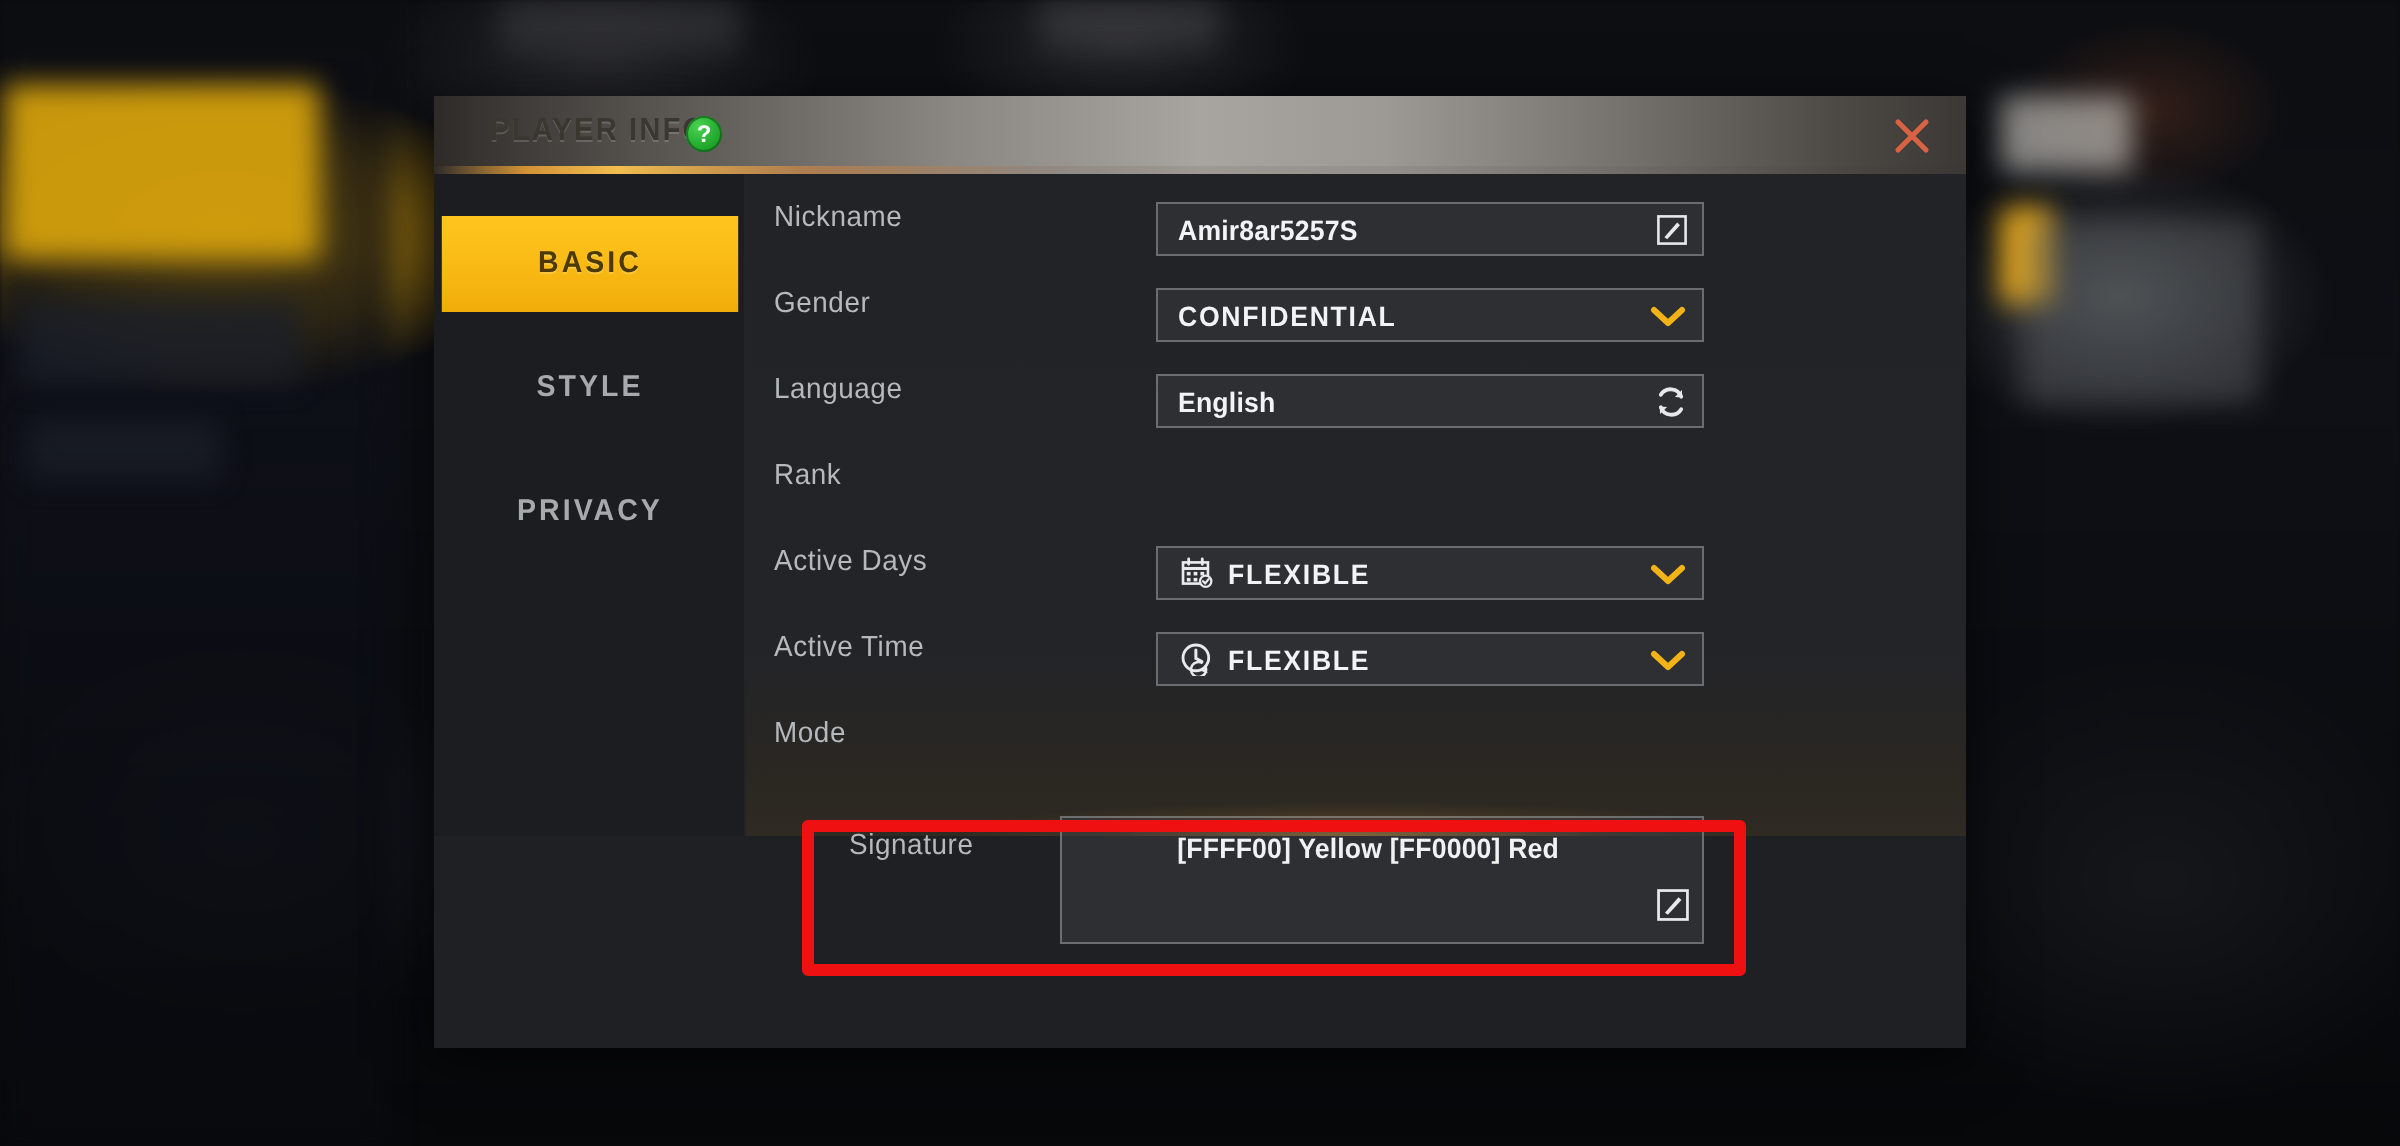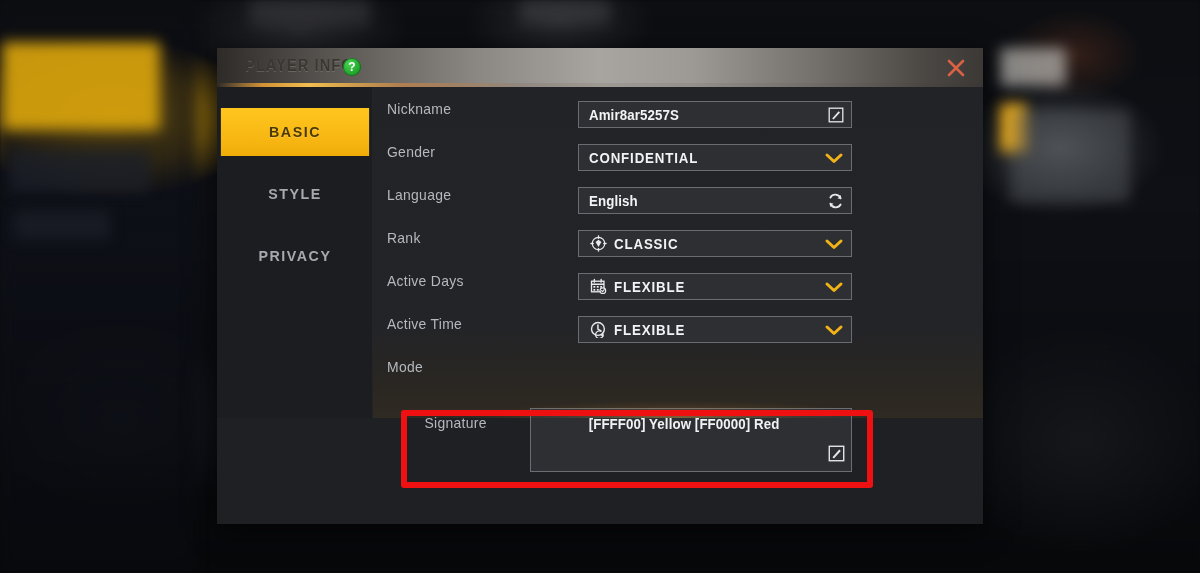--- a/index.html
+++ b/index.html
@@ -329,35 +329,20 @@
                 <path d="M3.6 11.8 A6 6 0 0 0 14.4 12.8" fill="none" stroke="#e6e8ea" stroke-width="2" stroke-linecap="round"></path>
                 <path d="M14.8 2.6 L14.9 6.6 L11.1 6.3 Z" fill="#e6e8ea"></path>
                 <path d="M3.2 15.4 L3.1 11.4 L6.9 11.7 Z" fill="#e6e8ea"></path>
               </svg>
             </span>
           </div>
         </div>
 
         <div class="row">
           <div class="lbl">Rank</div>
-          <div class="box">
-            <span class="lead-icon">
-              <svg width="17" height="17" viewBox="0 0 18 18">
-                <circle cx="9" cy="9" r="6.6" fill="none" stroke="#e8eaec" stroke-width="1.3"></circle>
-                <path d="M9 1 L9 3.4 M9 14.6 L9 17 M1 9 L3.4 9 M14.6 9 L17 9" stroke="#e8eaec" stroke-width="1.5" stroke-linecap="round"></path>
-                <path d="M5.9 7.4 L9 4.9 L12.1 7.4 L9 12.6 Z" fill="#e8eaec"></path>
-              </svg>
-            </span>
-            <span class="val caps">CLASSIC</span>
-            <span class="tail">
-              <svg width="20" height="14" viewBox="0 0 20 14">
-                <path d="M3 4 L10 10.5 L17 4" fill="none" stroke="#f2b317" stroke-width="3" stroke-linecap="round" stroke-linejoin="round"></path>
-              </svg>
-            </span>
-          </div>
         </div>
 
         <div class="row">
           <div class="lbl">Active Days</div>
           <div class="box">
             <span class="lead-icon">
               <svg width="17" height="17" viewBox="0 0 18 18">
                 <rect x="1.6" y="3.4" width="13.2" height="11.2" fill="none" stroke="#e8eaec" stroke-width="1.4"></rect>
                 <path d="M1.6 6.6 L14.8 6.6" stroke="#e8eaec" stroke-width="1.6"></path>
                 <path d="M4.6 1.6 L4.6 4.4 M11.8 1.6 L11.8 4.4" stroke="#e8eaec" stroke-width="1.5" stroke-linecap="round"></path>

